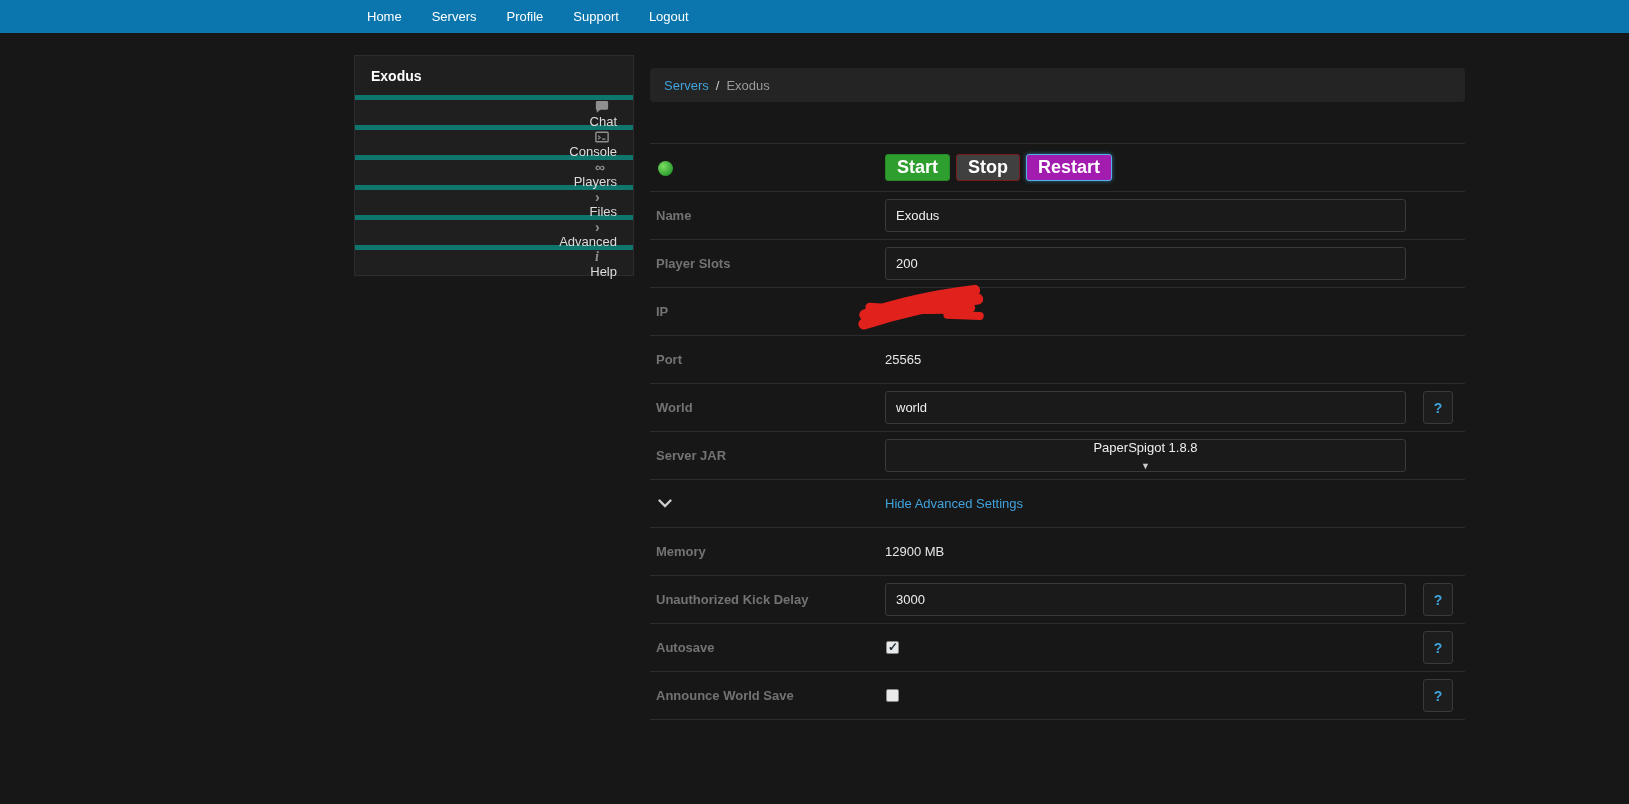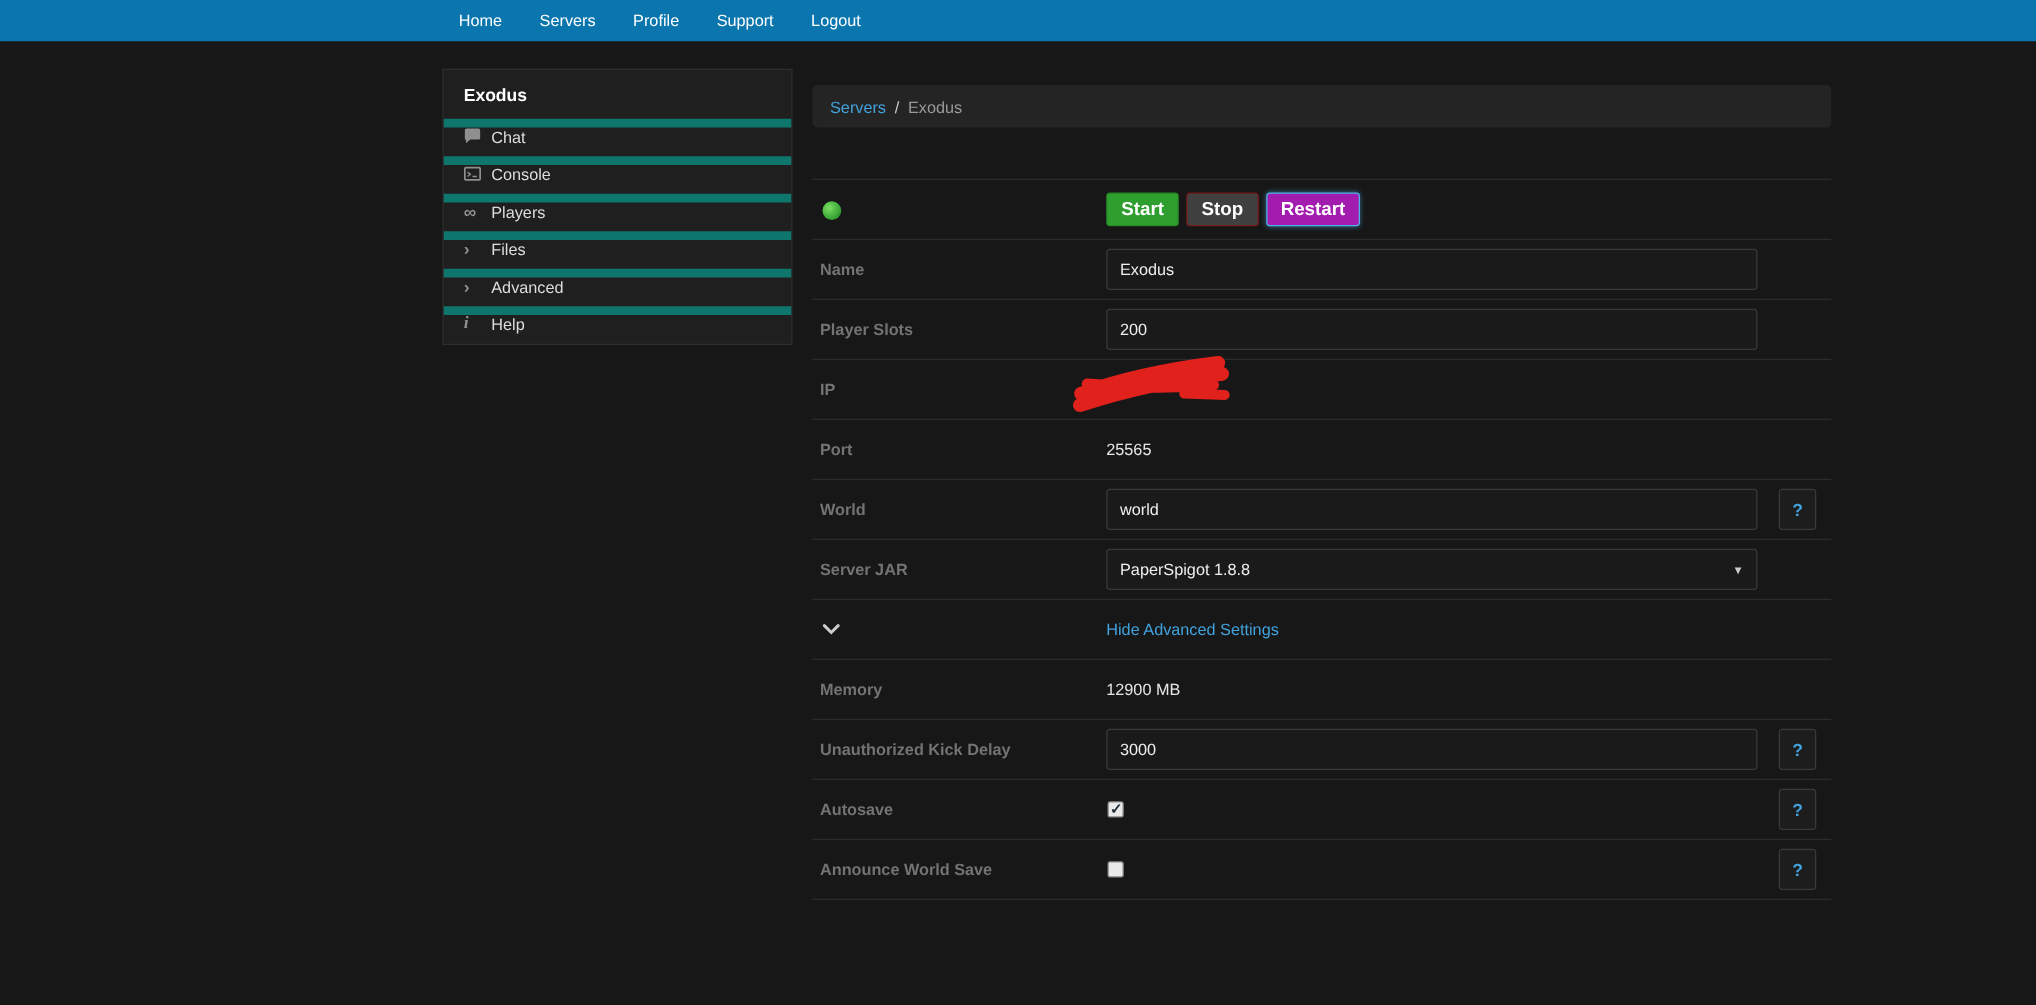--- a/index.html
+++ b/index.html
@@ -26,23 +26,23 @@
   
   .sidebar {
     position:absolute; left:354px; top:55px; width:280px;
     background:#1f1f1f; border:1px solid #2d2d2d;
   }
   .sidebar-header {
     padding:12px 16px 11px 16px;
     font-weight:bold; font-size:14px; color:#ffffff;
   }
   .sidebar-item {
-    display:flex; align-items:flex-start; height:30px;
-    padding:0 16px; border-top:7px solid #0f766e;
-    color:#dddddd; cursor:pointer;
+    display:flex; align-items:flex-end; height:30px;
+    padding:0 16px; border-top:5px solid #0f766e;
+    color:#dddddd; cursor:pointer;flex-direction:column;
   }
   .sidebar-item .icon {
     width:22px; color:#8f8f8f; display:inline-flex;
     align-items:center; justify-content:flex-start;
     font-size:14px; line-height:1;
   }
   .icon-glyph-lg { font-size:16px; font-weight:bold; }
   .icon-info { font-family:"Liberation Serif", serif; font-style:italic; font-weight:bold; font-size:13px; }
   
   .main { position:absolute; left:650px; top:68px; width:815px; }
@@ -61,21 +61,21 @@
   .row .label { width:229px; flex:none; font-weight:bold; color:#737373; padding-right:10px; }
   .control { width:521px; flex:none; display:flex; align-items:center; }
   .control.split { justify-content:space-between; }
   .text-input {
     width:100%; height:33px; background:#1a1a1a;
     border:1px solid #3a3a3a; border-radius:3px;
     color:#eeeeee; padding:0 10px; font-size:13px; font-family:inherit;
   }
   .btn {
     height:27px; padding:0 11px; border-radius:3px;
-    color:#ffffff; font-weight:bold; font-size:15px;
+    color:#ffffff; font-weight:bold; font-size:18px;
     border:1px solid transparent; margin-right:6px; cursor:pointer;
     font-family:inherit;
   }
   .btn-start   { background:#2e9e2e; border-color:#278a27; }
   .btn-stop    { background:#404040; border-color:#7a1a1a; }
   .btn-restart { background:#a21caf; border-color:#4fb3e8; box-shadow:0 0 4px rgba(79,179,232,.55);text-align:center; }
   .status-dot {
     width:15px; height:15px; border-radius:50%;
     background:radial-gradient(circle at 35% 35%, #7ade62, #2f9e2f 72%);
     margin-left:2px;
@@ -84,21 +84,21 @@
     width:30px; height:33px; flex:none; margin-left:17px;
     background:#1d1d1d; border:1px solid #3a3a3a; border-radius:3px;
     color:#41a2dc; font-weight:bold; font-size:14px; cursor:pointer;
     font-family:inherit;
   }
   a.link { color:#41a2dc; text-decoration:none; cursor:pointer; }
   .select {
     width:100%; height:33px; background:#1a1a1a;
     border:1px solid #3a3a3a; border-radius:3px; color:#eeeeee;
     padding:0 10px; display:flex; align-items:center;
-    justify-content:space-between; cursor:pointer;
+    justify-content:space-between; cursor:pointer;flex-direction:column;
   }
   .caret { font-size:9px; color:#cccccc; }
   .checkbox {
     appearance:none; -webkit-appearance:none;
     width:13px; height:13px; background:#e9e9e9;
     border:1px solid #8a8a8a; border-radius:2px;
     position:relative; cursor:pointer; margin-left:1px;
   }
   .checkbox:checked::after {
     content:"\2713"; position:absolute; left:1px; top:-2px;

